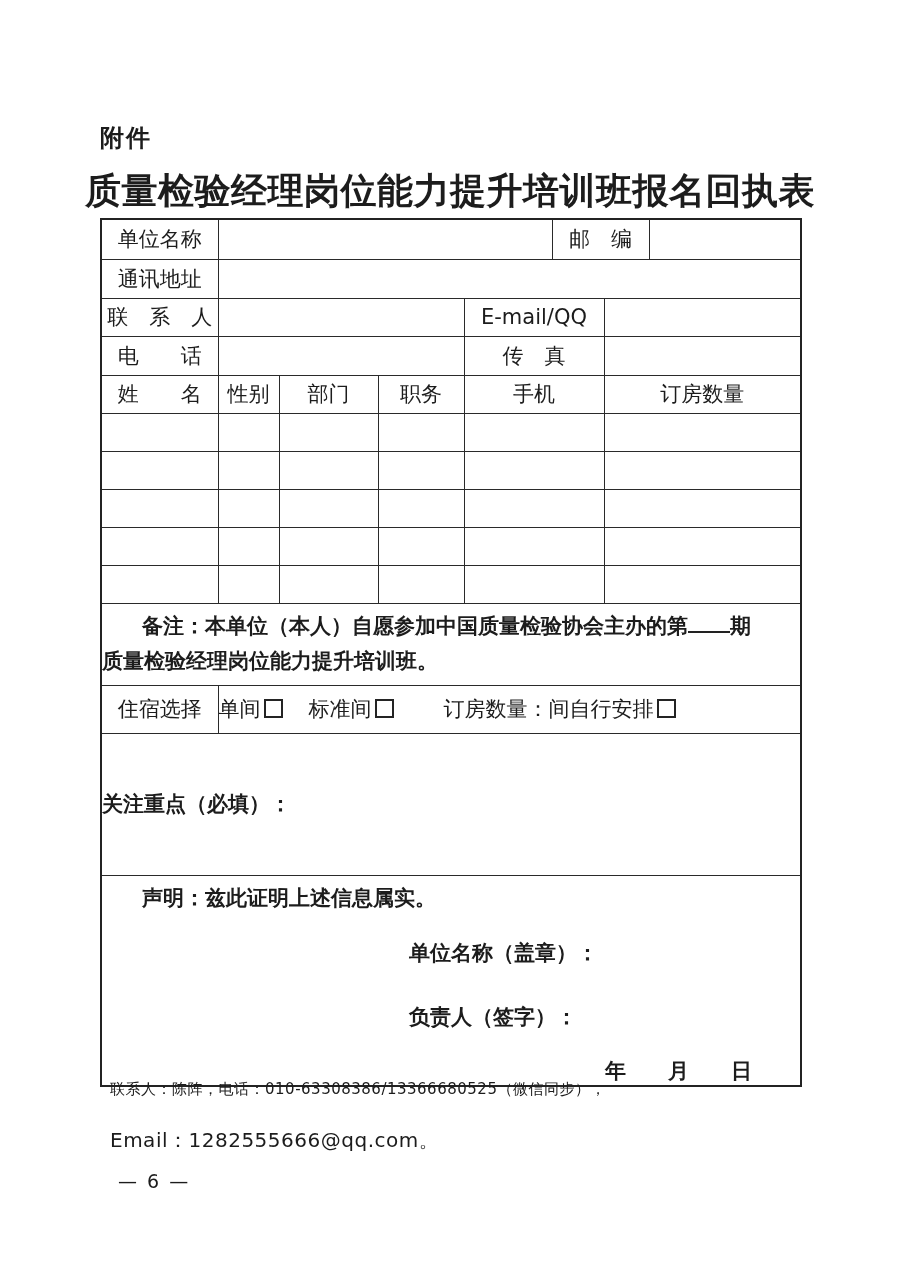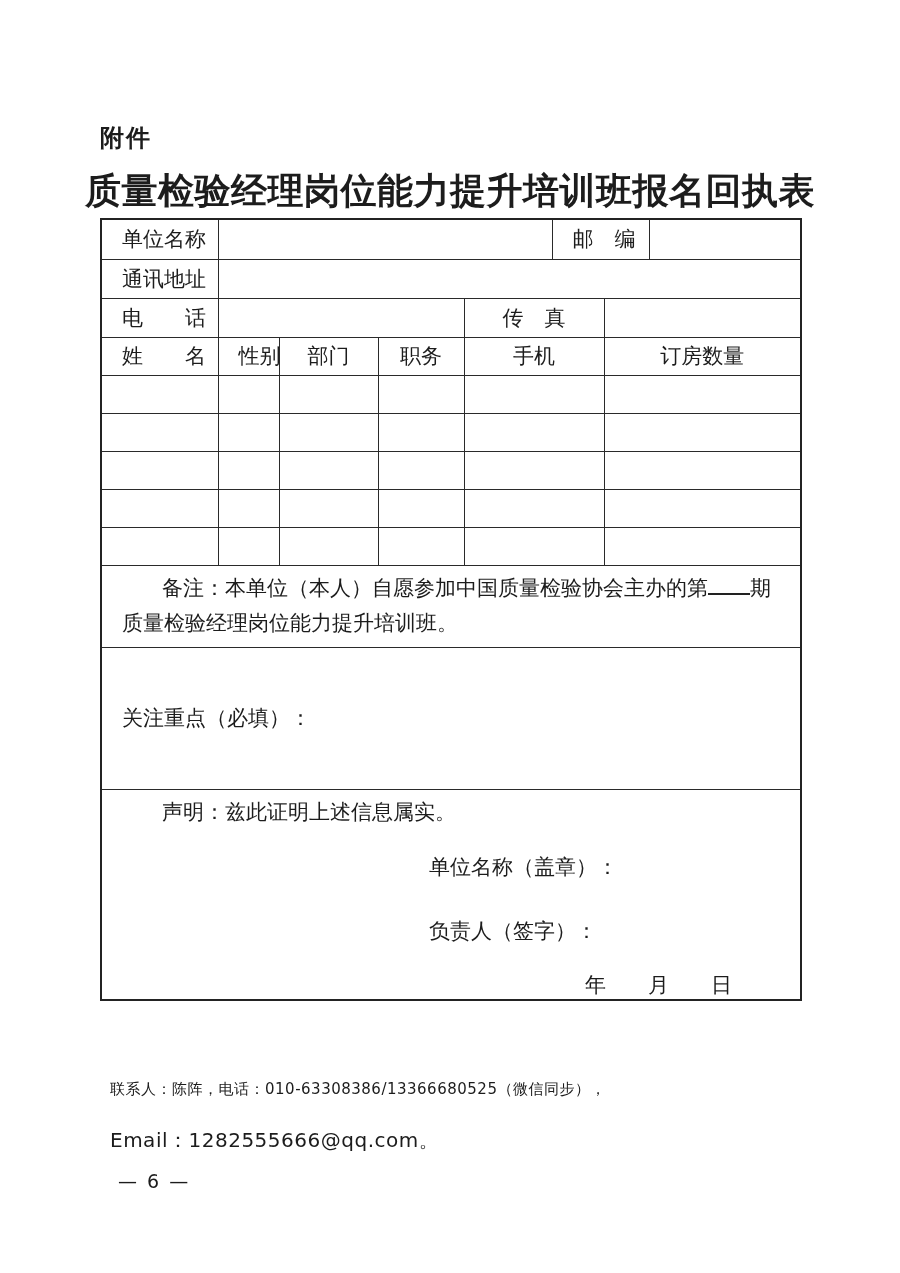--- a/index.html
+++ b/index.html
@@ -20,30 +20,30 @@
     position:absolute; left:0; top:167px; width:100%;
     text-align:center; font-size:36px; font-weight:bold; letter-spacing:0.5px;
   }
   table.form {
     position:absolute; left:100px; top:218px;
     width:700px; border-collapse:collapse; table-layout:fixed;
     border:2.5px solid #232323;
   }
   table.form td {
     border:1.7px solid #2a2a2a;
-    font-size:21px; padding:0 20px;
+    font-size:21px; padding:0 0;
     vertical-align:middle;
     overflow:hidden; white-space:nowrap;
   }
   td.lab { text-align:center; }
   td.hdr { text-align:center; }
   tr.r40 { height:40px; } tr.r39 { height:39px; } tr.r38 { height:38px; }
   tr.remark-row { height:82px; } tr.lodging-row { height:48px; }
   tr.focus-row { height:142px; } tr.decl-row { height:190px; }
-  td.block { vertical-align:top; white-space:normal; }
+  td.block { vertical-align:top; white-space:normal;font-weight:bold; }
   .remark-cell { padding:8px 8px 0 6px; line-height:35px; }
   .remark-line1 { text-indent:40px; }
   .blank-line {
     display:inline-block; width:42px; height:20px;
     border-bottom:2px solid #222; vertical-align:baseline;
   }
   .lodging-cell { padding-left:12px; }
   .lodging-cell .item { margin-right:0; }
   .gap-a { margin-right:26px; } .gap-b { margin-right:50px; }
   .gap-c { margin-right:26px; } .gap-d { margin-right:32px; }
@@ -86,20 +86,26 @@
     <td colspan="4"></td>
     <td class="lab" colspan="2">邮　编</td>
     <td></td>
   </tr>
 
   <tr class="r39">
     <td class="lab">通讯地址</td>
     <td colspan="7"></td>
   </tr>
 
+  <tr class="r38">
+    <td class="lab">联　系　人</td>
+    <td colspan="3"></td>
+    <td class="lab" colspan="2">E-mail/QQ</td>
+    <td colspan="2"></td>
+  </tr>
 
   <tr class="r39">
     <td class="lab">电　　话</td>
     <td colspan="3"></td>
     <td class="lab" colspan="2">传　真</td>
     <td colspan="2"></td>
   </tr>
 
   <tr class="r38">
     <td class="hdr">姓　　名</td>
@@ -151,20 +157,26 @@
         <td colspan="2"></td>
   </tr>
 
   <tr class="remark-row">
     <td class="block remark-cell" colspan="8">
       <div class="remark-line1"><span>备注：本单位（本人）自愿参加中国质量检验协会主办的第</span><span class="blank-line"></span><span>期</span></div>
       <div class="remark-line2">质量检验经理岗位能力提升培训班。</div>
     </td>
   </tr>
 
+  <tr class="lodging-row">
+    <td class="lab">住宿选择</td>
+    <td class="lodging-cell" colspan="7">
+      <span class="item">单间</span><span class="checkbox gap-a"></span><span class="item">标准间</span><span class="checkbox gap-b"></span><span class="item gap-c">订房数量：</span><span class="item gap-d">间</span><span class="item">自行安排</span><span class="checkbox"></span>
+    </td>
+  </tr>
 
   <tr class="focus-row">
     <td class="block focus-cell" colspan="8">
       <span>关注重点（必填）：</span>
     </td>
   </tr>
 
   <tr class="decl-row">
     <td class="block decl-cell" colspan="8">
       <div class="decl-statement">声明：兹此证明上述信息属实。</div>

